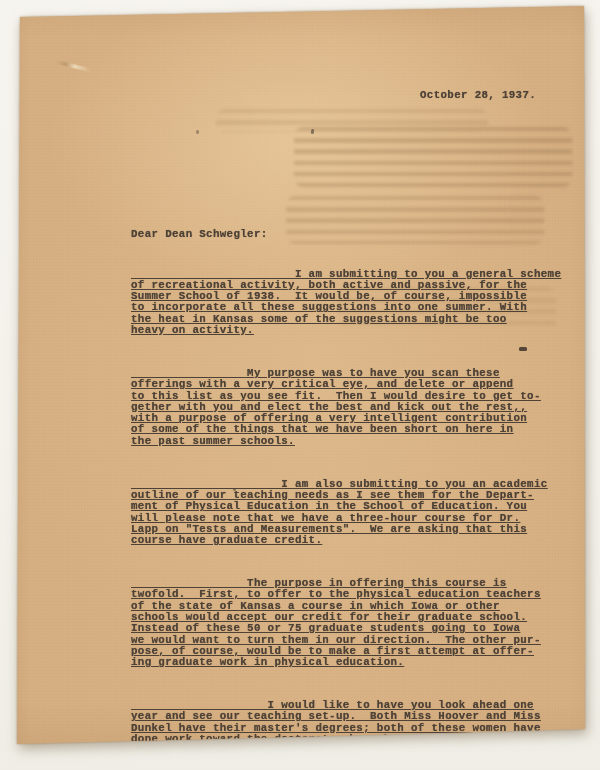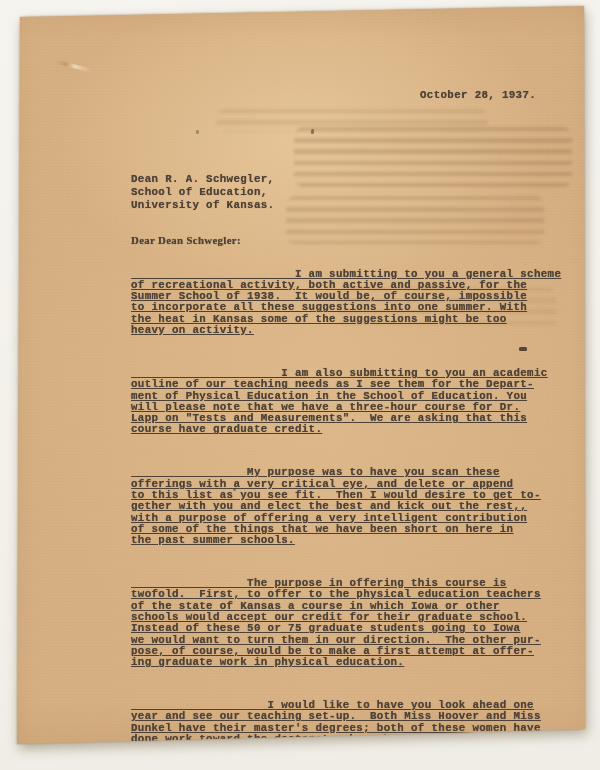--- a/index.html
+++ b/index.html
@@ -26,21 +26,21 @@
       #d9b385;
   }
   .ink {
     position:absolute;
     font-weight:700; font-size:10.8px; line-height:11.3px; letter-spacing:0.35px;
     color:#4e4237; text-shadow:0 0 0.7px rgba(82,68,55,0.8);
     white-space:pre;
   }
   .date-line   { left:420px; top:90px; }
   .recipient   { left:131px; top:173px; line-height:13px; }
-  .salutation  { left:131px; top:235px;font-family:Liberation Serif, serif; }
+  .salutation  { left:131px; top:229px; }
   .letter-body { left:131px; top:246px; }
   .para { white-space:pre; margin:0;text-decoration:underline; }
   .para + .para { margin-top:9px; }
 
   
   .bleed {
     position:absolute; border-radius:9px;
     background-image: repeating-linear-gradient(180deg,
       rgba(128,96,60,0.5) 0px, rgba(128,96,60,0.5) 4.5px,
       rgba(128,96,60,0) 4.5px, rgba(128,96,60,0) 11.2px);
@@ -75,46 +75,43 @@
       <div class="bleed bleed-d"></div>
 
       <div class="crease"></div>
       <div class="speck speck-apostrophe"></div>
       <div class="speck speck-comma"></div>
       <div class="speck speck-dot"></div>
       <div class="speck speck-dash"></div>
 
       <div class="ink date-line">October 28, 1937.</div>
 
-      <div class="ink recipient">Dean R. A. Schwegler,
-School of Education,
-University of Kansas.</div>
 
       <div class="ink salutation">Dear Dean Schwegler:</div>
 
       <div class="ink letter-body">
         <div class="para">                        I am submitting to you a general scheme
 of recreational activity, both active and passive, for the
 Summer School of 1938.  It would be, of course, impossible
 to incorporate all these suggestions into one summer. With
 the heat in Kansas some of the suggestions might be too
 heavy on activity.</div>
-        <div class="para">                      I am also submitting to you an academic
-outline of our teaching needs as I see them for the Depart-
-ment of Physical Education in the School of Education. You
-will please note that we have a three-hour course for Dr.
-Lapp on "Tests and Measurements".  We are asking that this
-course have graduate credit.</div>
         <div class="para">                 My purpose was to have you scan these
 offerings with a very critical eye, and delete or append
 to this list as you see fit.  Then I would desire to get to-
 gether with you and elect the best and kick out the rest,,
 with a purpose of offering a very intelligent contribution
 of some of the things that we have been short on here in
 the past summer schools.</div>
+        <div class="para">                      I am also submitting to you an academic
+outline of our teaching needs as I see them for the Depart-
+ment of Physical Education in the School of Education. You
+will please note that we have a three-hour course for Dr.
+Lapp on "Tests and Measurements".  We are asking that this
+course have graduate credit.</div>
         <div class="para">                 The purpose in offering this course is
 twofold.  First, to offer to the physical education teachers
 of the state of Kansas a course in which Iowa or other
 schools would accept our credit for their graduate school.
 Instead of these 50 or 75 graduate students going to Iowa
 we would want to turn them in our direction.  The other pur-
 pose, of course, would be to make a first attempt at offer-
 ing graduate work in physical education.</div>
         <div class="para">                    I would like to have you look ahead one
 year and see our teaching set-up.  Both Miss Hoover and Miss

